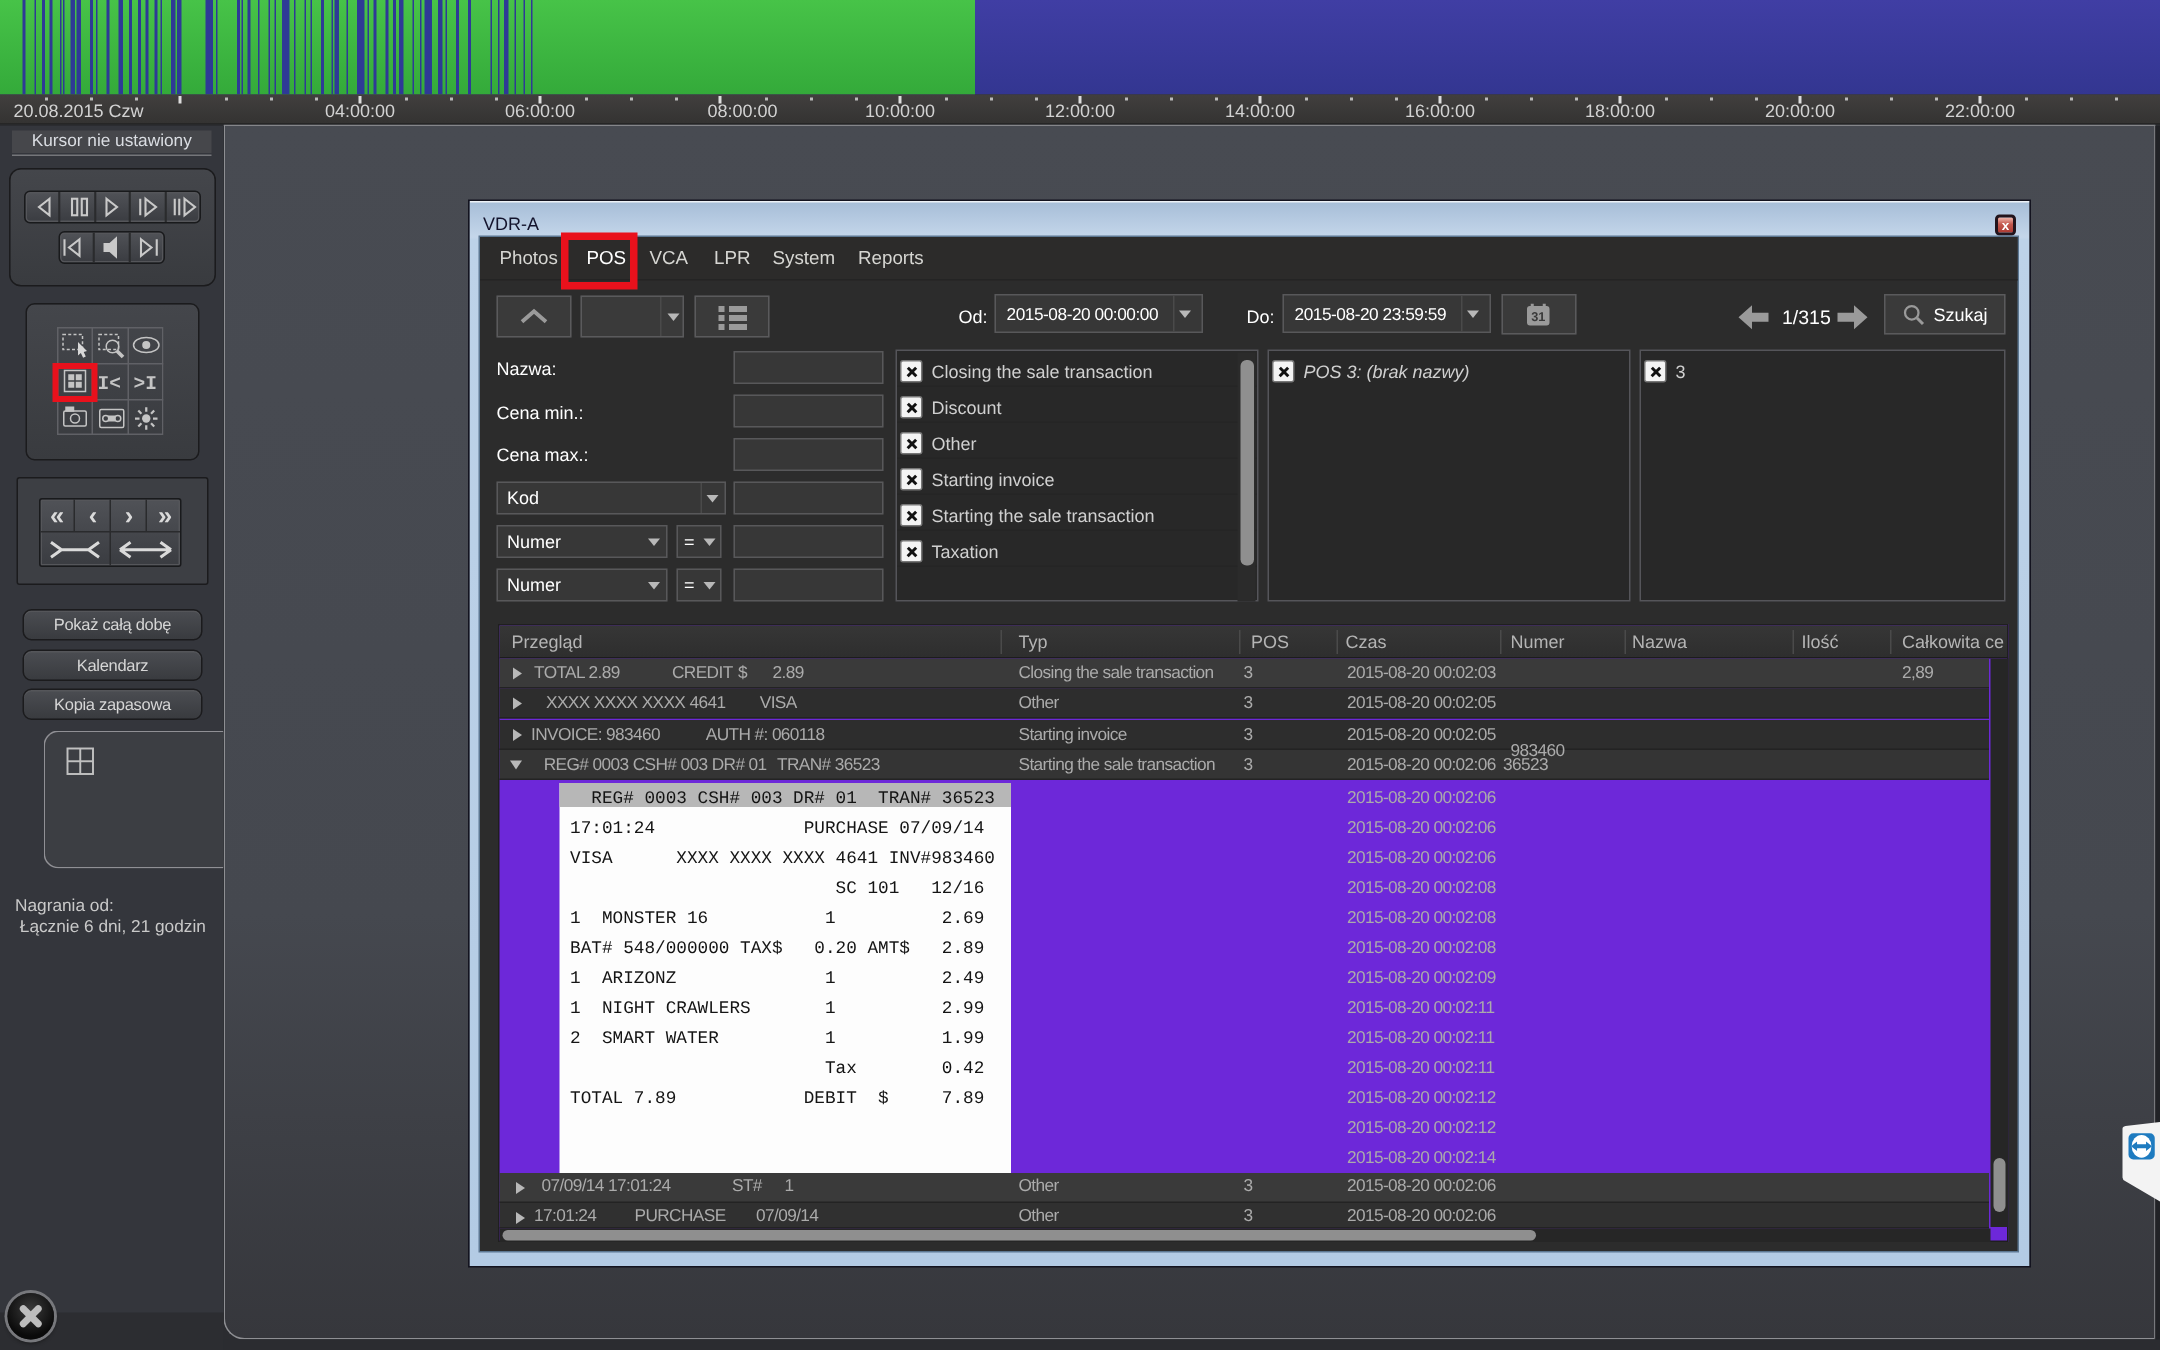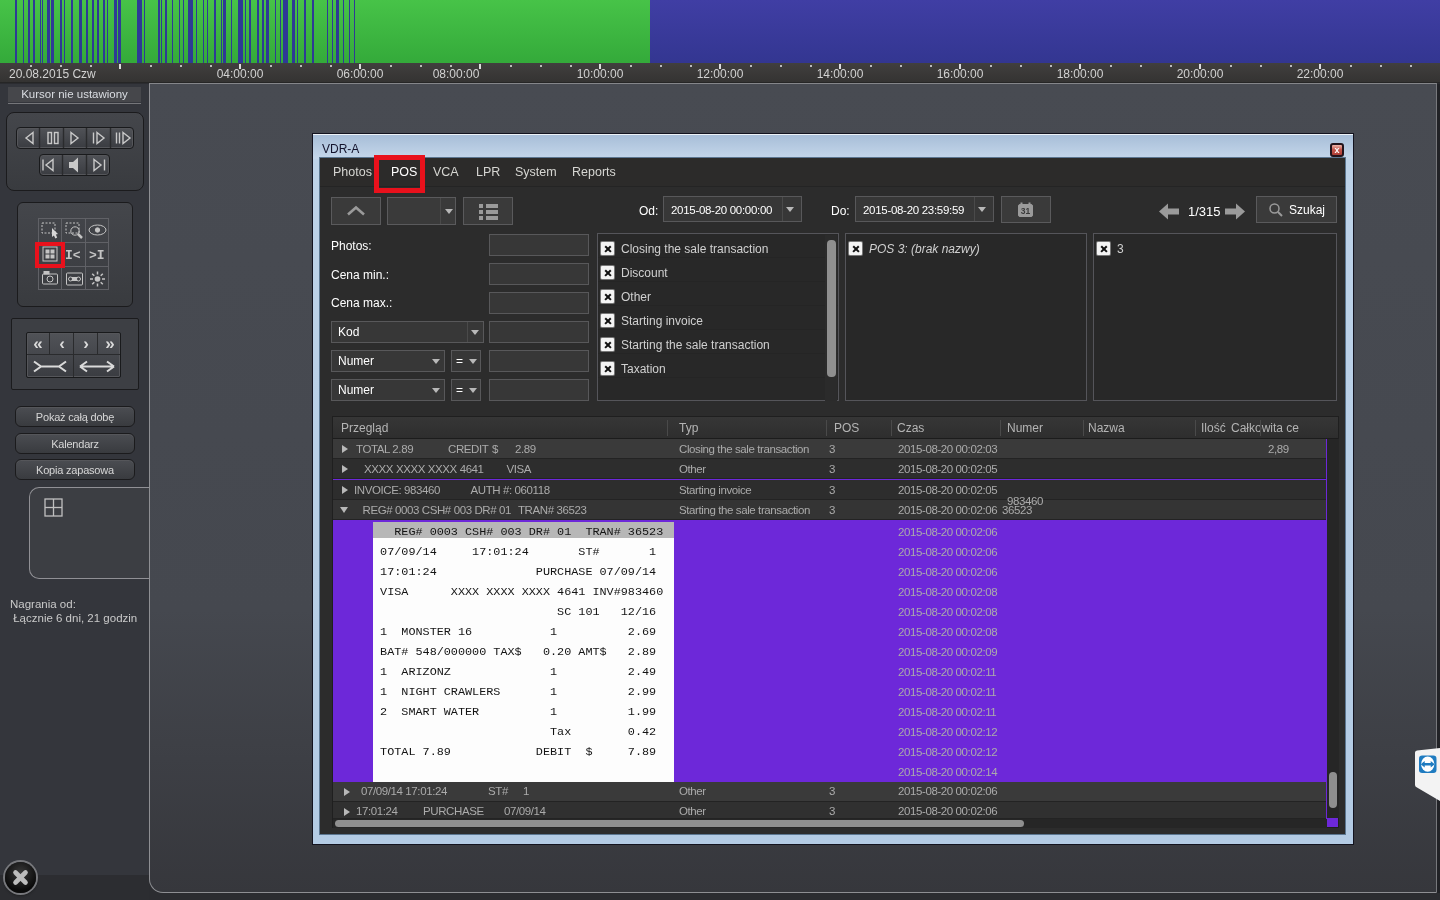--- a/index.html
+++ b/index.html
@@ -181,21 +181,21 @@
         <rect x="1260" y="2" width="2" height="2" fill="#bbb"></rect>
         <rect x="1290" y="2" width="2" height="2" fill="#bbb"></rect>
         <rect x="1319" y="1" width="2" height="5" fill="#ddd"></rect>
         <rect x="1350" y="2" width="2" height="2" fill="#bbb"></rect>
         <rect x="1380" y="2" width="2" height="2" fill="#bbb"></rect>
         <rect x="1410" y="2" width="2" height="2" fill="#bbb"></rect>
       </svg>
     <div id="rdate">20.08.2015 Czw</div>
     <div class="rlab" style="left:200px">04:00:00</div>
       <div class="rlab" style="left:320px">06:00:00</div>
-      <div class="rlab" style="left:416px">08:00:00</div>
+      <div class="rlab" style="left:455px">08:00:00</div>
       <div class="rlab" style="left:560px">10:00:00</div>
       <div class="rlab" style="left:680px">12:00:00</div>
       <div class="rlab" style="left:800px">14:00:00</div>
       <div class="rlab" style="left:920px">16:00:00</div>
       <div class="rlab" style="left:1040px">18:00:00</div>
       <div class="rlab" style="left:1160px">20:00:00</div>
       <div class="rlab" style="left:1280px">22:00:00</div>
   </div>
 
   <div class="abs" id="mainarea"></div>
@@ -383,21 +383,21 @@
       <svg class="abs" style="left:904px;top:45px" width="22" height="17">
           <path d="M1 5.5 h11 v-5 l9 8 l-9 8 v-5 h-11 z" fill="#9a9a9a"></path>
         </svg>
       <div class="ctl" style="left:936px;top:38px;width:81px;height:27px;"></div>
       <svg class="abs" style="left:948px;top:44px" width="16" height="16">
           <circle cx="6.5" cy="6.5" r="4.5" stroke="#9a9a9a" fill="none" stroke-width="1.5"></circle>
           <line x1="10" y1="10" x2="14" y2="14" stroke="#9a9a9a" stroke-width="2"></line>
         </svg>
       <div class="lab" style="left:969px;top:45px;">Szukaj</div>
 
-      <div class="lab" style="left:11px;top:81px;">Photos:</div>
+      <div class="lab" style="left:11px;top:81px;">Nazwa:</div>
       <div class="fld" style="left:169px;top:76px;width:100px;"></div>
       <div class="lab" style="left:11px;top:110px;">Cena min.:</div>
       <div class="fld" style="left:169px;top:105px;width:100px;"></div>
       <div class="lab" style="left:11px;top:138px;">Cena max.:</div>
       <div class="fld" style="left:169px;top:134px;width:100px;"></div>
       <div class="fld" style="left:11px;top:163px;width:153px;"></div>
       <div class="lab" style="left:18px;top:167px;">Kod</div>
       <div class="abs" style="left:147px;top:164px;width:1px;height:20px;background:#4a4a4a"></div>
       <div class="dar" style="left:151px;top:172px;"></div>
       <div class="fld" style="left:169px;top:163px;width:100px;"></div>
@@ -435,21 +435,21 @@
 
       <div id="tbl">
         <div id="thead">
           <div class="th" style="left:8px;">Przegląd</div>
           <div class="th" style="left:346px;">Typ</div>
           <div class="th" style="left:501px;">POS</div>
           <div class="th" style="left:564px;">Czas</div>
           <div class="th" style="left:674px;">Numer</div>
           <div class="th" style="left:755px;">Nazwa</div>
           <div class="th" style="left:868px;">Ilość</div>
-          <div class="th" style="left:898px;">Całkowita ce</div>
+          <div class="th" style="left:935px;">Całkowita ce</div>
           <div class="cs" style="left:334px;"></div>
             <div class="cs" style="left:493px;"></div>
             <div class="cs" style="left:558px;"></div>
             <div class="cs" style="left:667px;"></div>
             <div class="cs" style="left:750px;"></div>
             <div class="cs" style="left:862px;"></div>
             <div class="cs" style="left:927px;"></div>
         </div>
         <div class="row" style="top:22px;background:#3a3a3a;height:20px;"></div>
           <div class="row" style="top:42.3px;background:#2d2d2d;height:20px;"></div>
@@ -510,21 +510,20 @@
           <div class="ct" style="top:225.3px">2015-08-20 00:02:09</div>
           <div class="ct" style="top:245.3px">2015-08-20 00:02:11</div>
           <div class="ct" style="top:265.3px">2015-08-20 00:02:11</div>
           <div class="ct" style="top:285.3px">2015-08-20 00:02:11</div>
           <div class="ct" style="top:305.3px">2015-08-20 00:02:12</div>
           <div class="ct" style="top:325.3px">2015-08-20 00:02:12</div>
           <div class="ct" style="top:345.3px">2015-08-20 00:02:14</div>
         <div id="receipt">
           <div id="rband"></div>
           <div class="rl">   REG# 0003 CSH# 003 DR# 01  TRAN# 36523</div>
-            <div class="rl"> 07/09/14     17:01:24       ST#       1</div>
             <div class="rl"> 17:01:24              PURCHASE 07/09/14</div>
             <div class="rl"> VISA      XXXX XXXX XXXX 4641 INV#983460</div>
             <div class="rl">                          SC 101   12/16</div>
             <div class="rl"> 1  MONSTER 16           1          2.69</div>
             <div class="rl"> BAT# 548/000000 TAX$   0.20 AMT$   2.89</div>
             <div class="rl"> 1  ARIZONZ              1          2.49</div>
             <div class="rl"> 1  NIGHT CRAWLERS       1          2.99</div>
             <div class="rl"> 2  SMART WATER          1          1.99</div>
             <div class="rl">                         Tax        0.42</div>
             <div class="rl"> TOTAL 7.89            DEBIT  $     7.89</div>

